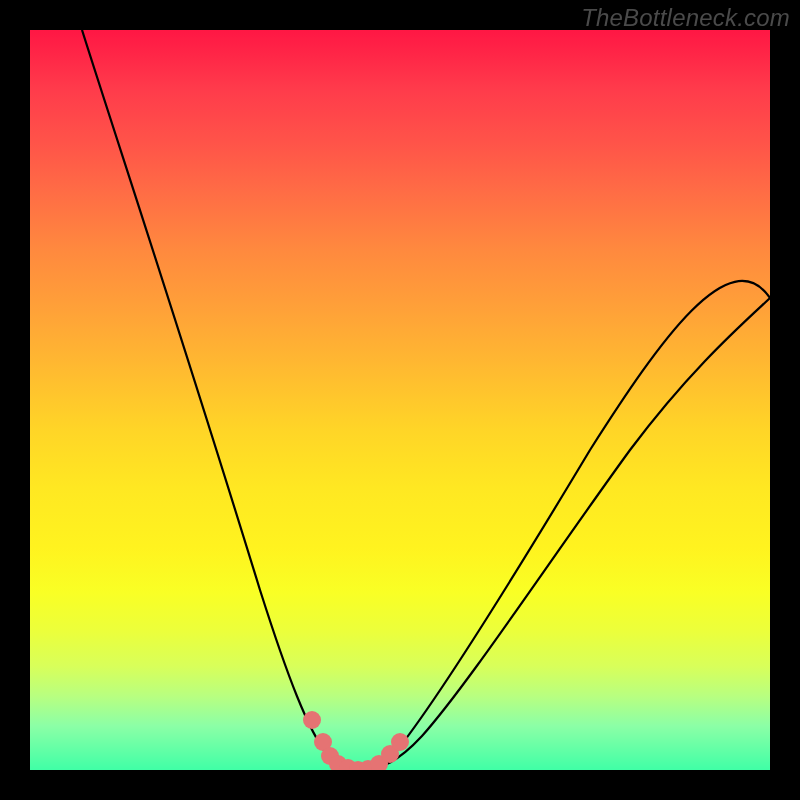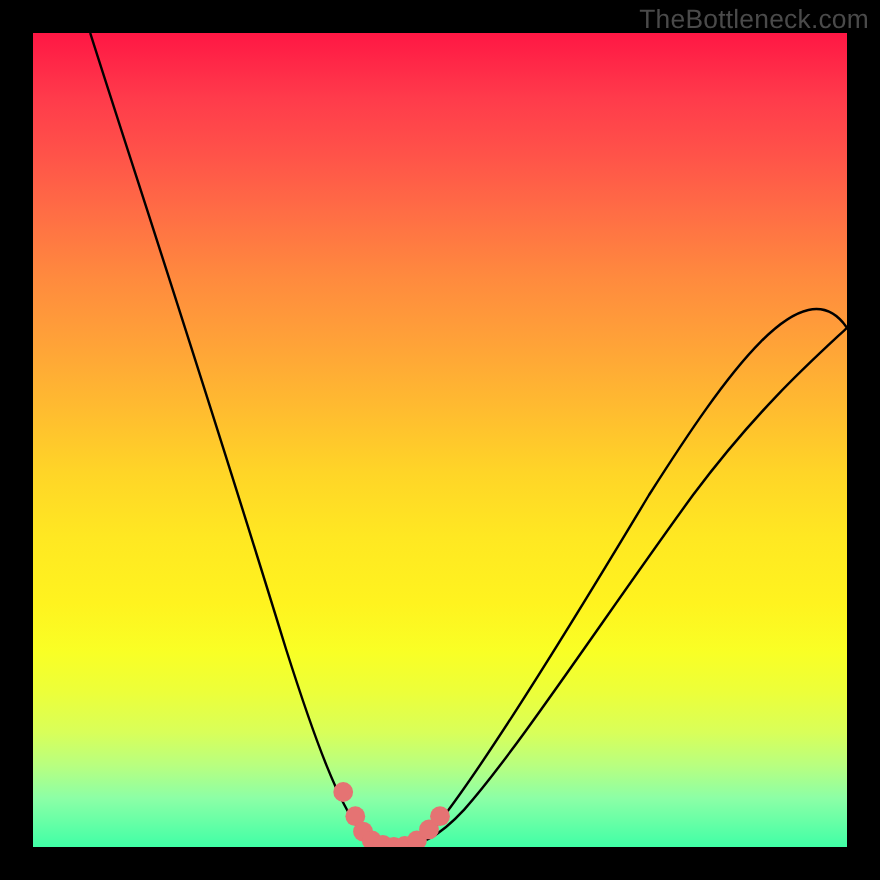--- a/index.html
+++ b/index.html
@@ -10,20 +10,21 @@
     overflow: hidden;
     background: #000;
     font-family: Arial, Helvetica, sans-serif;
   }
   .frame {
     position: absolute;
     top: 0; left: 0;
     width: 800px;
     height: 692px;
     background: #000;
+    font-style: italic;
   }
   .plot-area {
     position: absolute;
     top: 30px;
     left: 30px;
     width: 740px;
     height: 740px;
     overflow: hidden;
   }
   .gradient {

